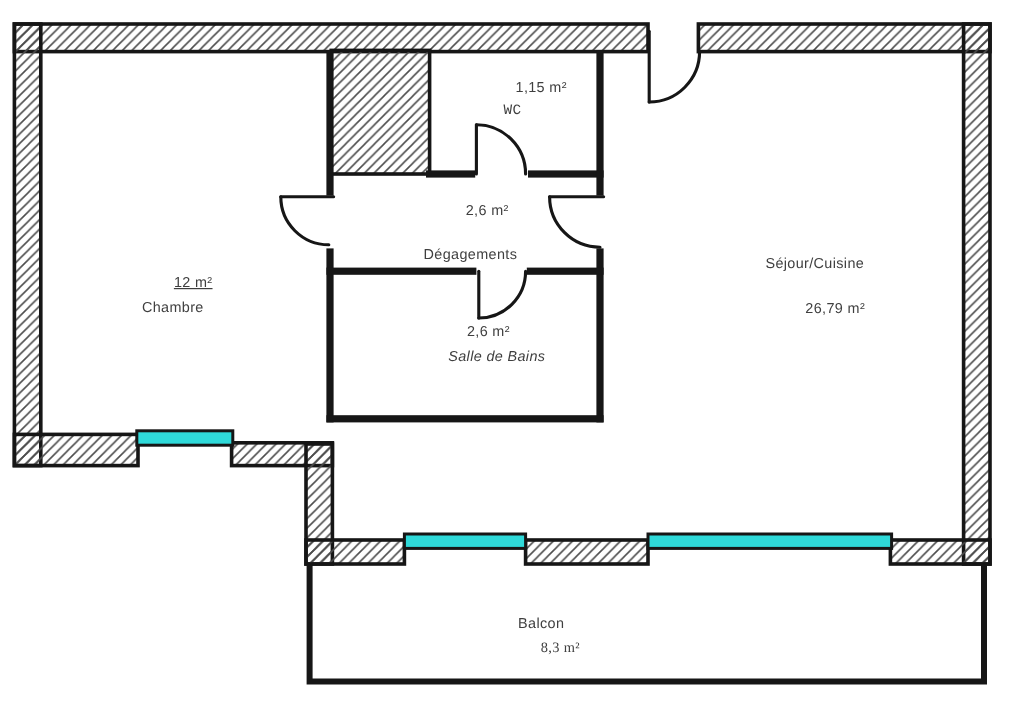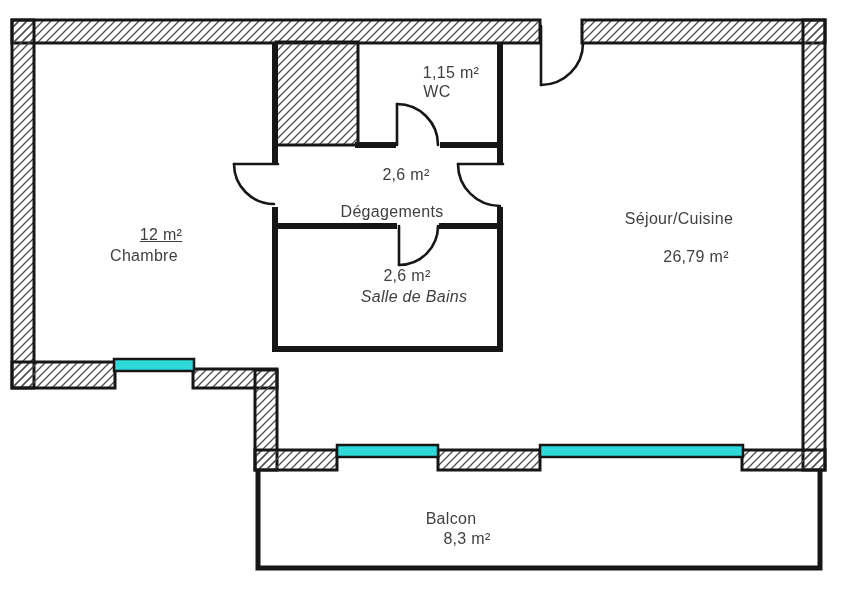--- a/index.html
+++ b/index.html
@@ -7,21 +7,21 @@
     position:relative;
     width:844px;height:594px;
     background:#ffffff;
     overflow:hidden;
     font-family:"Liberation Sans", sans-serif;
   }
   .plan svg{position:absolute;left:0;top:0;}
   .lbl{
     position:absolute;
     transform:translate(-50%,-50%);
-    font-size:16px;
+    font-size:12px;
     line-height:1;
     color:#3f3f3f;
     letter-spacing:0.3px;
     white-space:nowrap;
     user-select:none;
   }
 </style>
 </head>
 <body>
 
@@ -89,27 +89,27 @@
       <rect x="114" y="359" width="80" height="12" fill="#2fd9d9"></rect>
       <rect x="337" y="445" width="101" height="12" fill="#2fd9d9"></rect>
       <rect x="540" y="445" width="203" height="12" fill="#2fd9d9"></rect>
     </g>
   </svg>
 
   <div class="lbl" style="left:161px;top:235px;text-decoration:underline;">12 m²</div>
   <div class="lbl" style="left:144px;top:256px;">Chambre</div>
 
   <div class="lbl" style="left:451px;top:73px;">1,15 m²</div>
-  <div class="lbl" style="left:437px;top:92px;">WC</div>
+  <div class="lbl" style="left:427px;top:92px;font-family:Liberation Mono, monospace;">WC</div>
 
   <div class="lbl" style="left:406px;top:175px;">2,6 m²</div>
   <div class="lbl" style="left:392px;top:212px;">Dégagements</div>
 
   <div class="lbl" style="left:407px;top:276px;">2,6 m²</div>
   <div class="lbl" style="left:414px;top:297px;font-style:italic;">Salle de Bains</div>
 
   <div class="lbl" style="left:679px;top:219px;">Séjour/Cuisine</div>
   <div class="lbl" style="left:680px;top:257px;margin-left:16px;">26,79 m²</div>
 
   <div class="lbl" style="left:451px;top:519px;text-align:center;">Balcon</div>
-  <div class="lbl" style="left:467px;top:539px;">8,3 m²</div>
+  <div class="lbl" style="left:467px;top:539px;font-family:Liberation Serif, serif;">8,3 m²</div>
 
 </div>
 
 </body></html>

